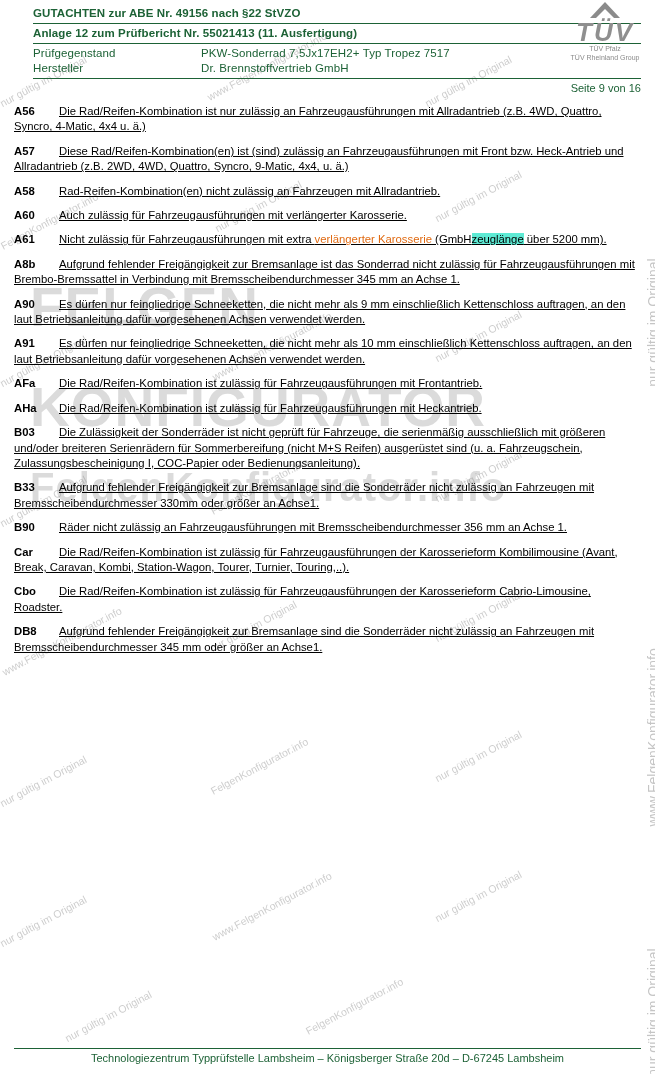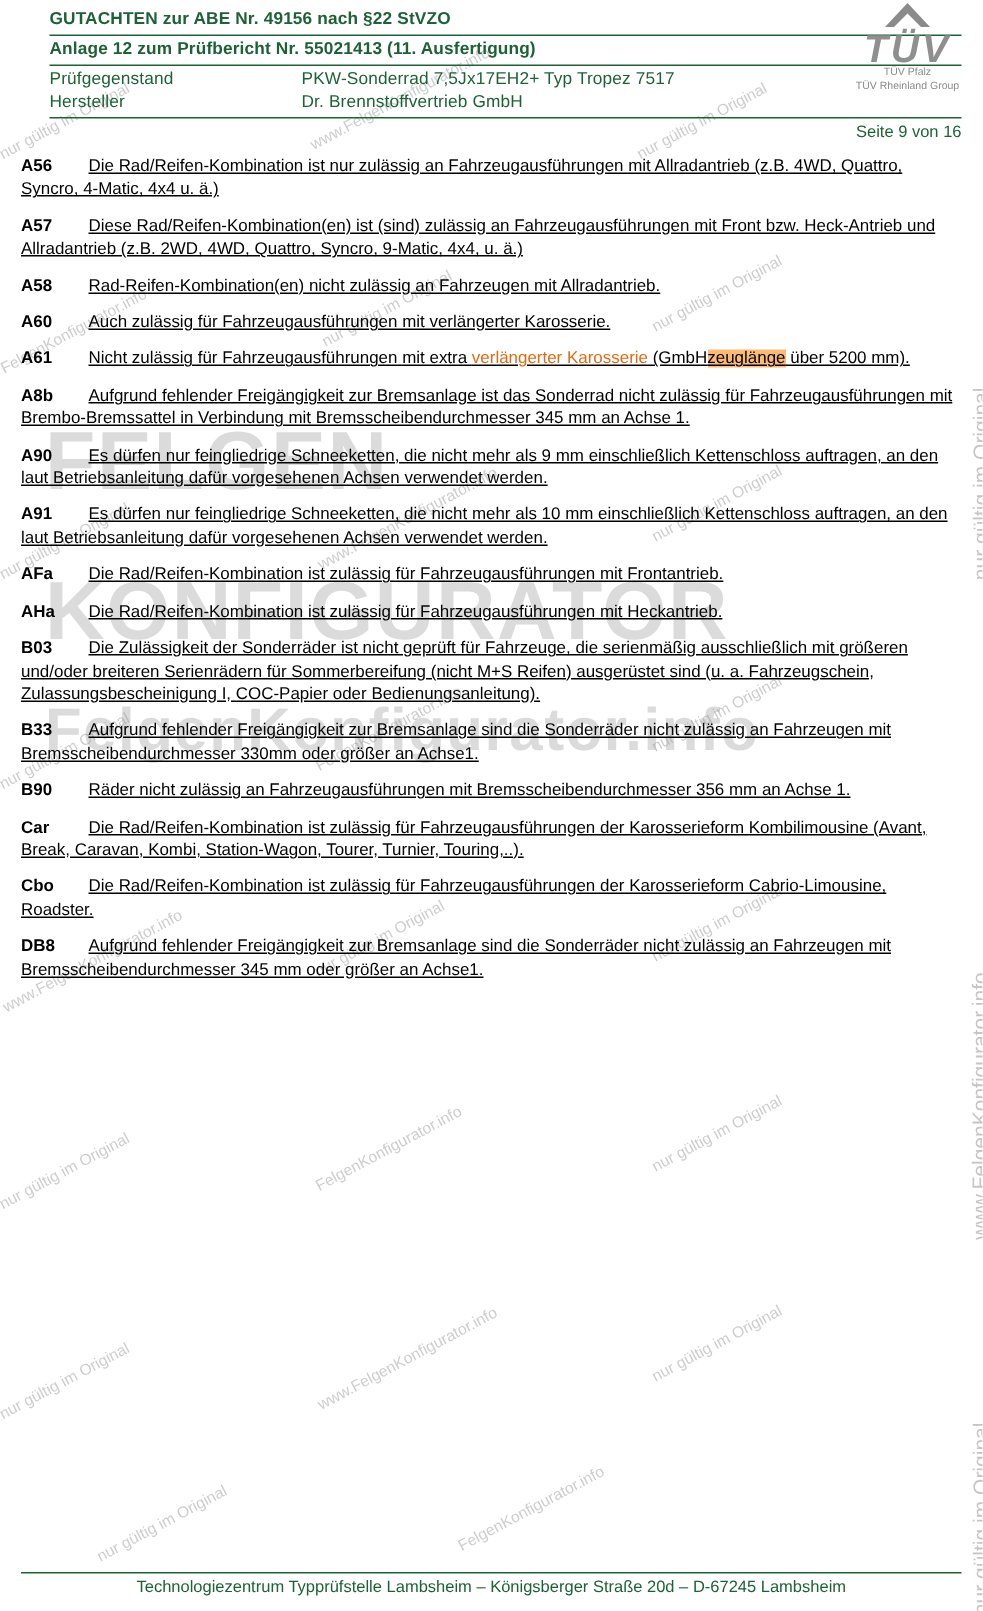--- a/index.html
+++ b/index.html
@@ -112,21 +112,21 @@
     position: relative;
     padding-left: 0;
   }
   .entry .code {
     font-weight: bold;
     display: inline-block;
     min-width: 45px;
   }
   .entry .txt { }
   .hl-orange { color: #e06a12; }
-  .hl-green-bg { background: #fdba74; }
+  .hl-green-bg { background: #5eead4; }
 
   
   .footer {
     position: absolute;
     left: 14px;
     right: 14px;
     bottom: 10px;
     z-index: 5;
   }
   .footer-rule {

